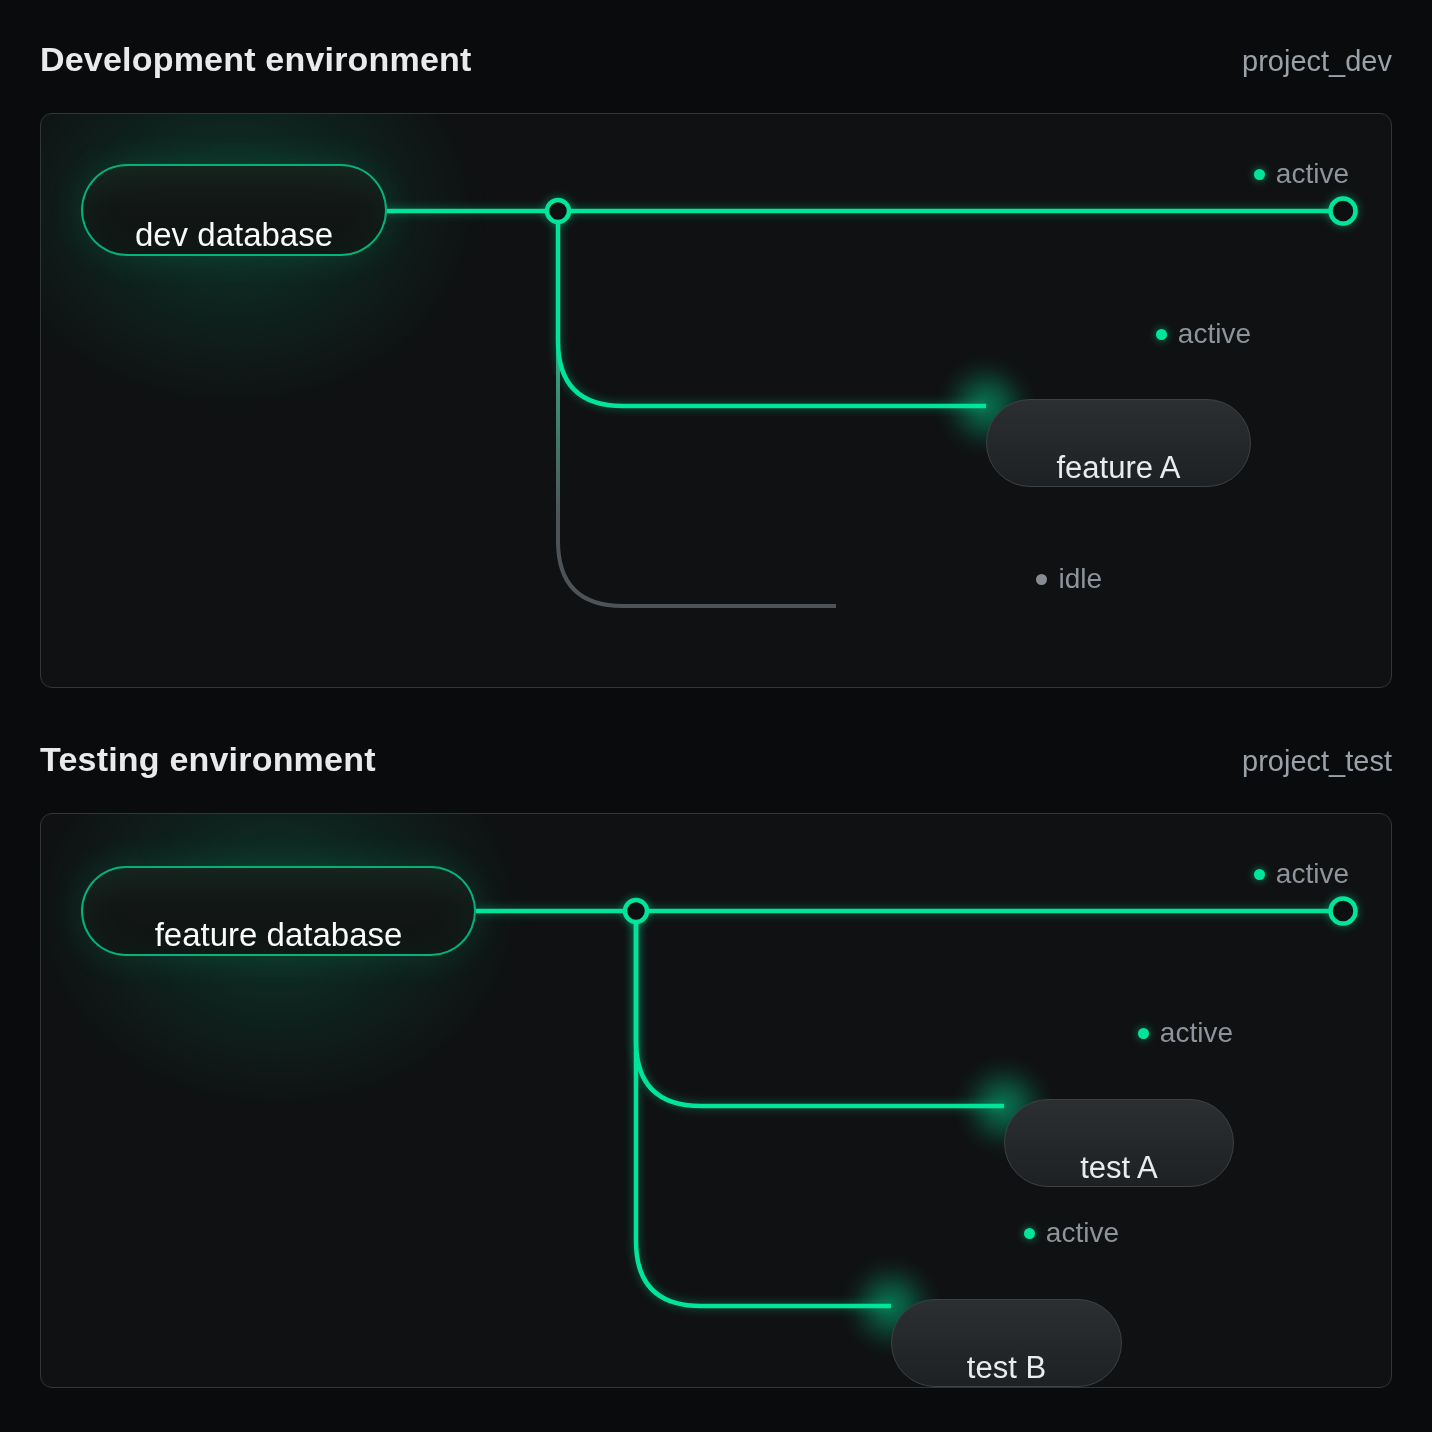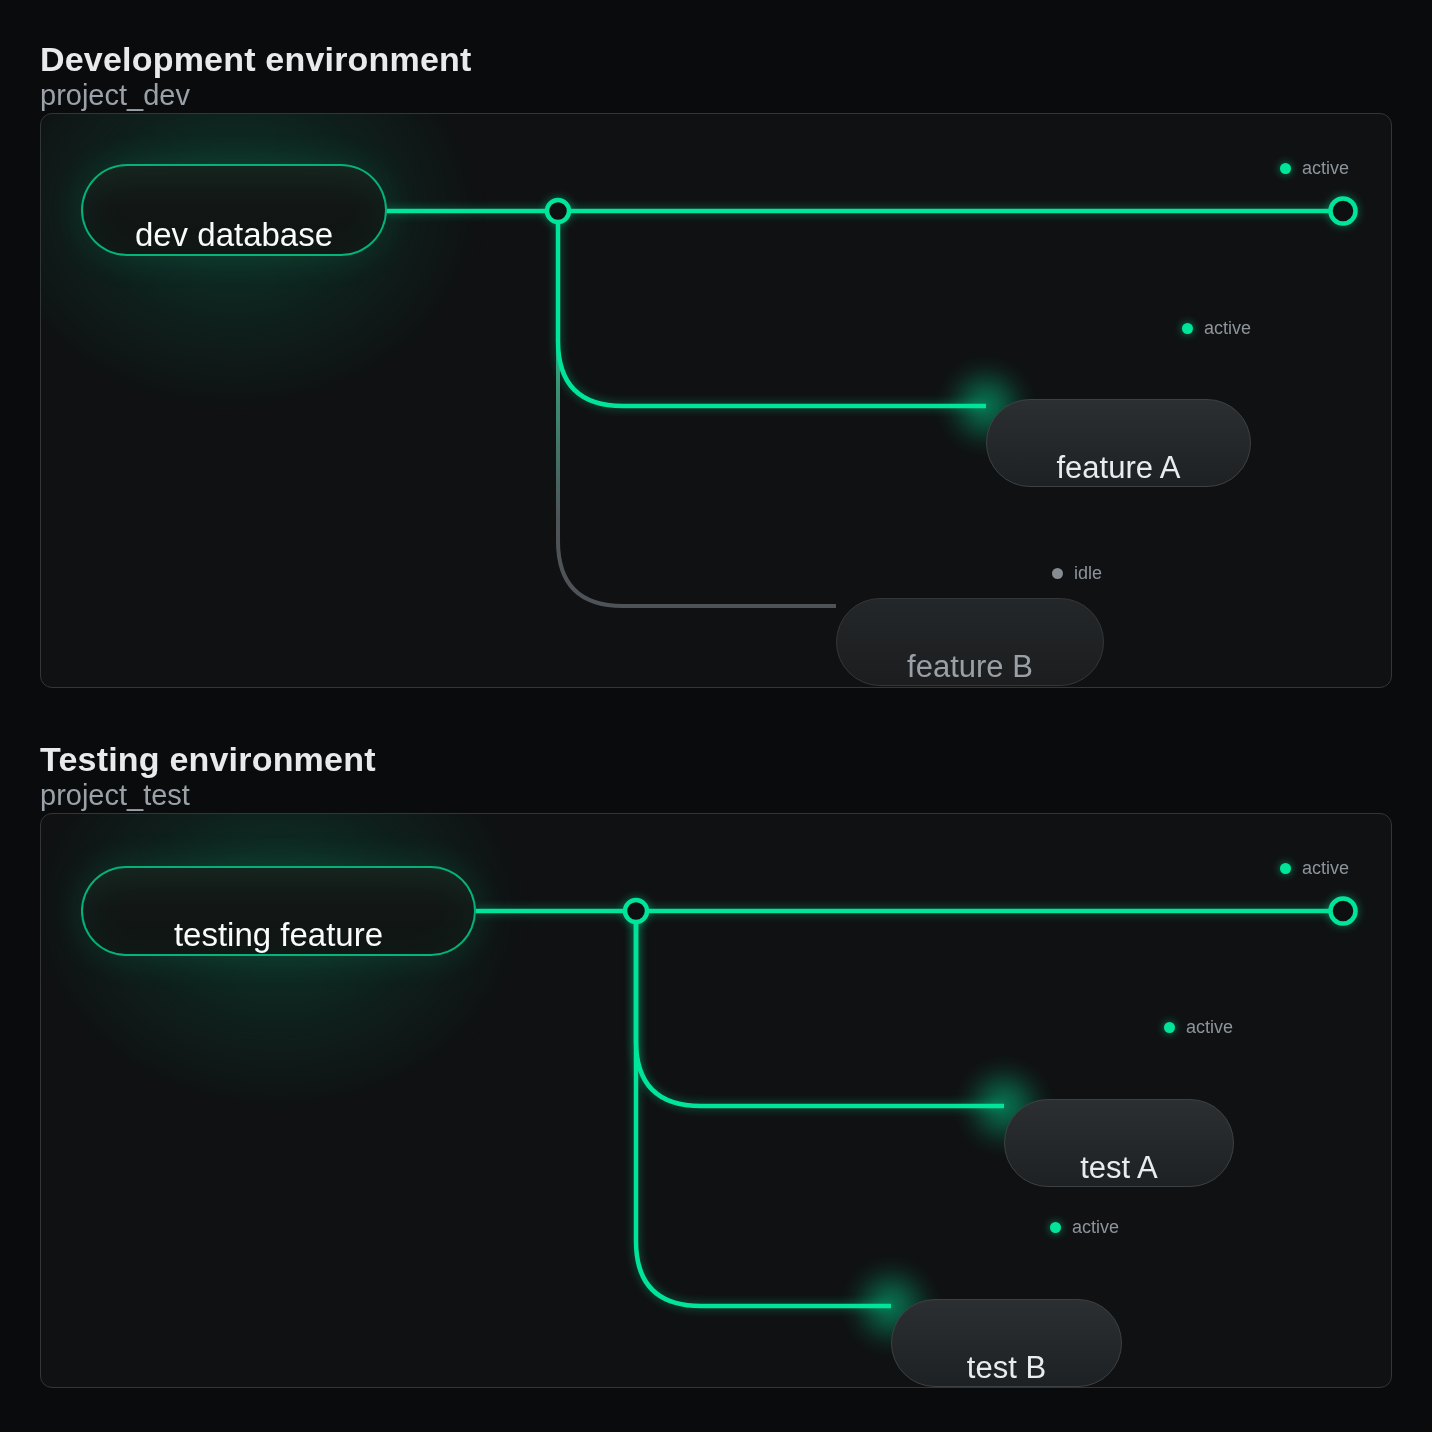--- a/index.html
+++ b/index.html
@@ -11,21 +11,20 @@
     overflow: hidden;
     font-family: "Liberation Sans", sans-serif;
   }
   .section-header {
     position: absolute;
     left: 40px;
     right: 40px;
     display: flex;
     justify-content: space-between;
     align-items: baseline;
-    flex-direction: column;
   }
   #header-1 { top: 40px; }
   #header-2 { top: 740px; }
   .section-title {
     font-size: 34px;
     font-weight: 600;
     color: #e9eaeb;
     letter-spacing: 0.2px;
   }
   .project-label {
@@ -120,21 +119,21 @@
     background: linear-gradient(180deg, #242729 0%, #1b1d1f 100%);
     border-color: #343739;
     color: #9aa0a5;
   }
 
   .status {
     position: absolute;
     display: flex;
     align-items: center;
     gap: 11px;
-    font-size: 18px;
+    font-size: 28px;
     color: #8d949b;
     z-index: 2;
     white-space: nowrap;
   }
   .status .dot {
     width: 11px;
     height: 11px;
     border-radius: 50%;
     background: #00e599;
     box-shadow: 0 0 8px rgba(0,229,153,0.6);
@@ -188,23 +187,20 @@
 
   <div class="pill pill-branch" style="left:945px; top:249px; width:265px; height:88px;" data-state="active">
     <span>feature A</span>
   </div>
 
   <div class="status" style="right:289px; top:416px;margin-top:33px;" data-state="idle">
     <span class="dot"></span>
     <span>idle</span>
   </div>
 
-  <div class="pill pill-branch" style="left:795px; top:448px; width:268px; height:88px;" data-state="idle">
-    <span>feature B</span>
-  </div>
 </div>
 
 <div class="section-header" id="header-2">
   <div class="section-title">Testing environment</div>
   <div class="project-label">project_test</div>
 </div>
 
 <div class="panel" id="panel-2">
   <div class="glow-db" style="left:-83px; top:-163px;"></div>
   <div class="glow-connect" style="left:908px; top:237px;"></div>
@@ -212,21 +208,21 @@
 
   <svg viewBox="0 0 1350 572">
     <line class="green-line" x1="435" y1="97" x2="1302" y2="97"></line>
     <path class="green-line" d="M595 97 V227 Q595 292 660 292 H963"></path>
     <path class="green-line" d="M595 97 V427 Q595 492 660 492 H850"></path>
     <circle class="node-ring" cx="595" cy="97" r="11"></circle>
     <circle class="node-ring" cx="1302" cy="97" r="12.5"></circle>
   </svg>
 
   <div class="pill pill-db" style="left:40px; top:52px; width:395px; height:90px;">
-    <span>testing feature</span>
+    <span>feature database</span>
   </div>
 
   <div class="status" style="right:42px; top:44px;" data-state="active">
     <span class="dot"></span>
     <span>active</span>
   </div>
 
   <div class="status" style="right:158px; top:203px;" data-state="active">
     <span class="dot"></span>
     <span>active</span>

